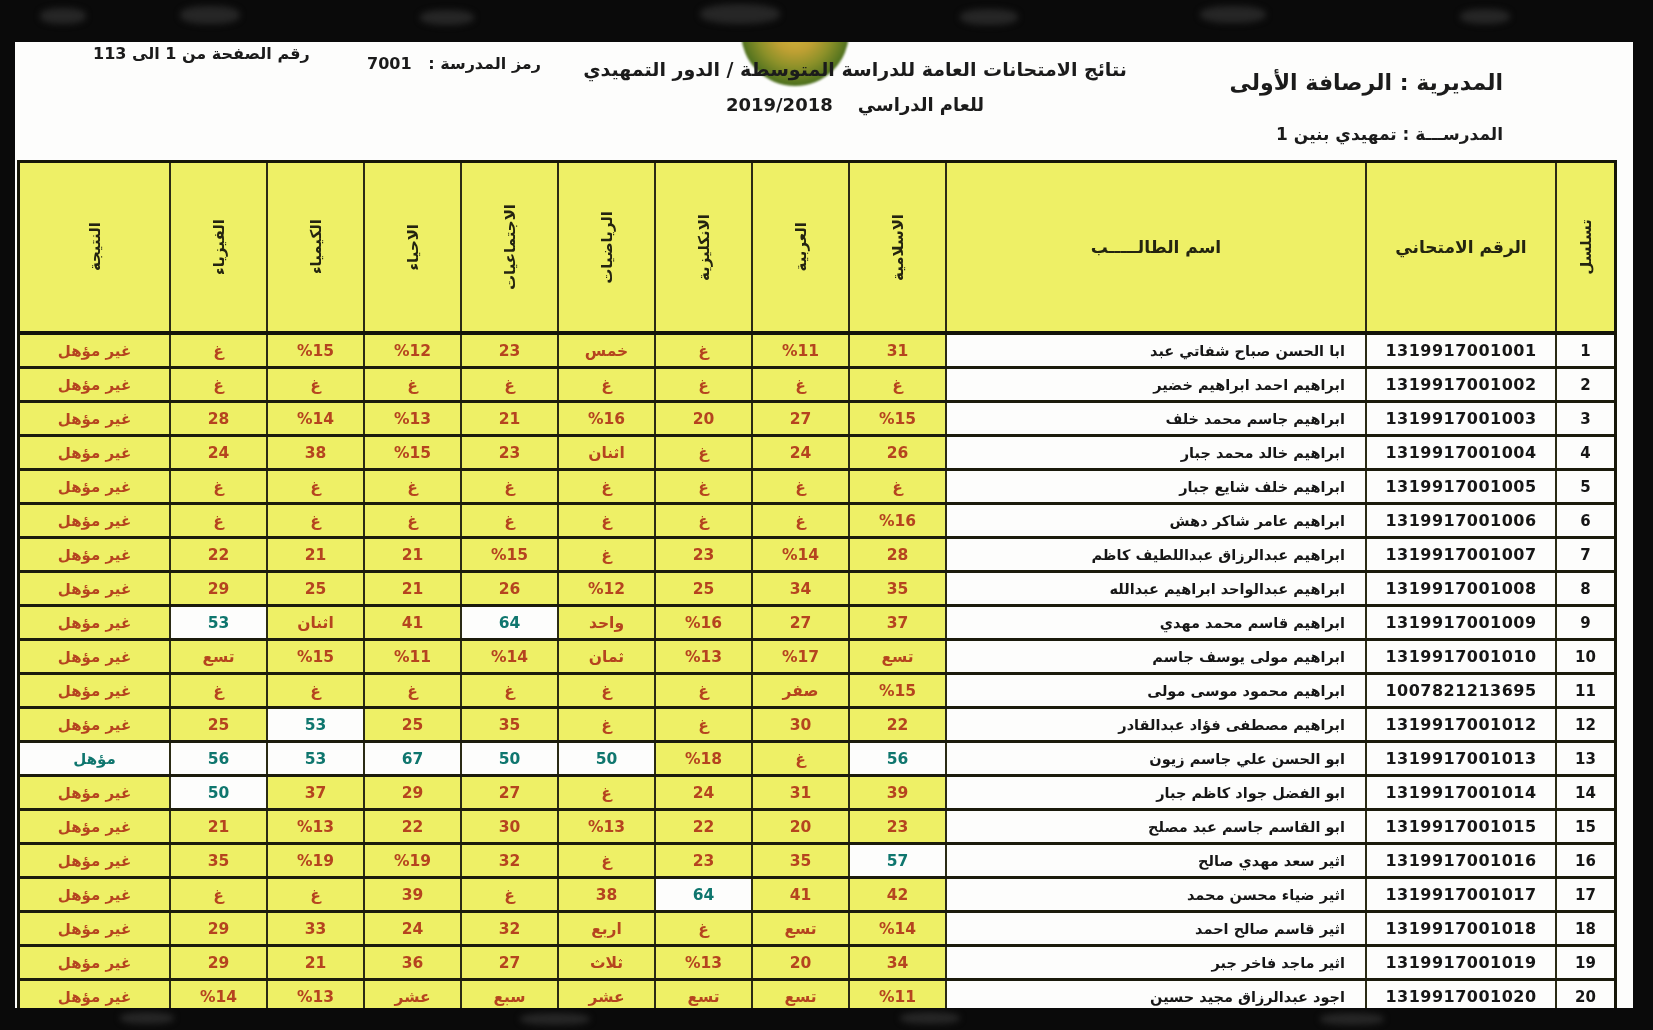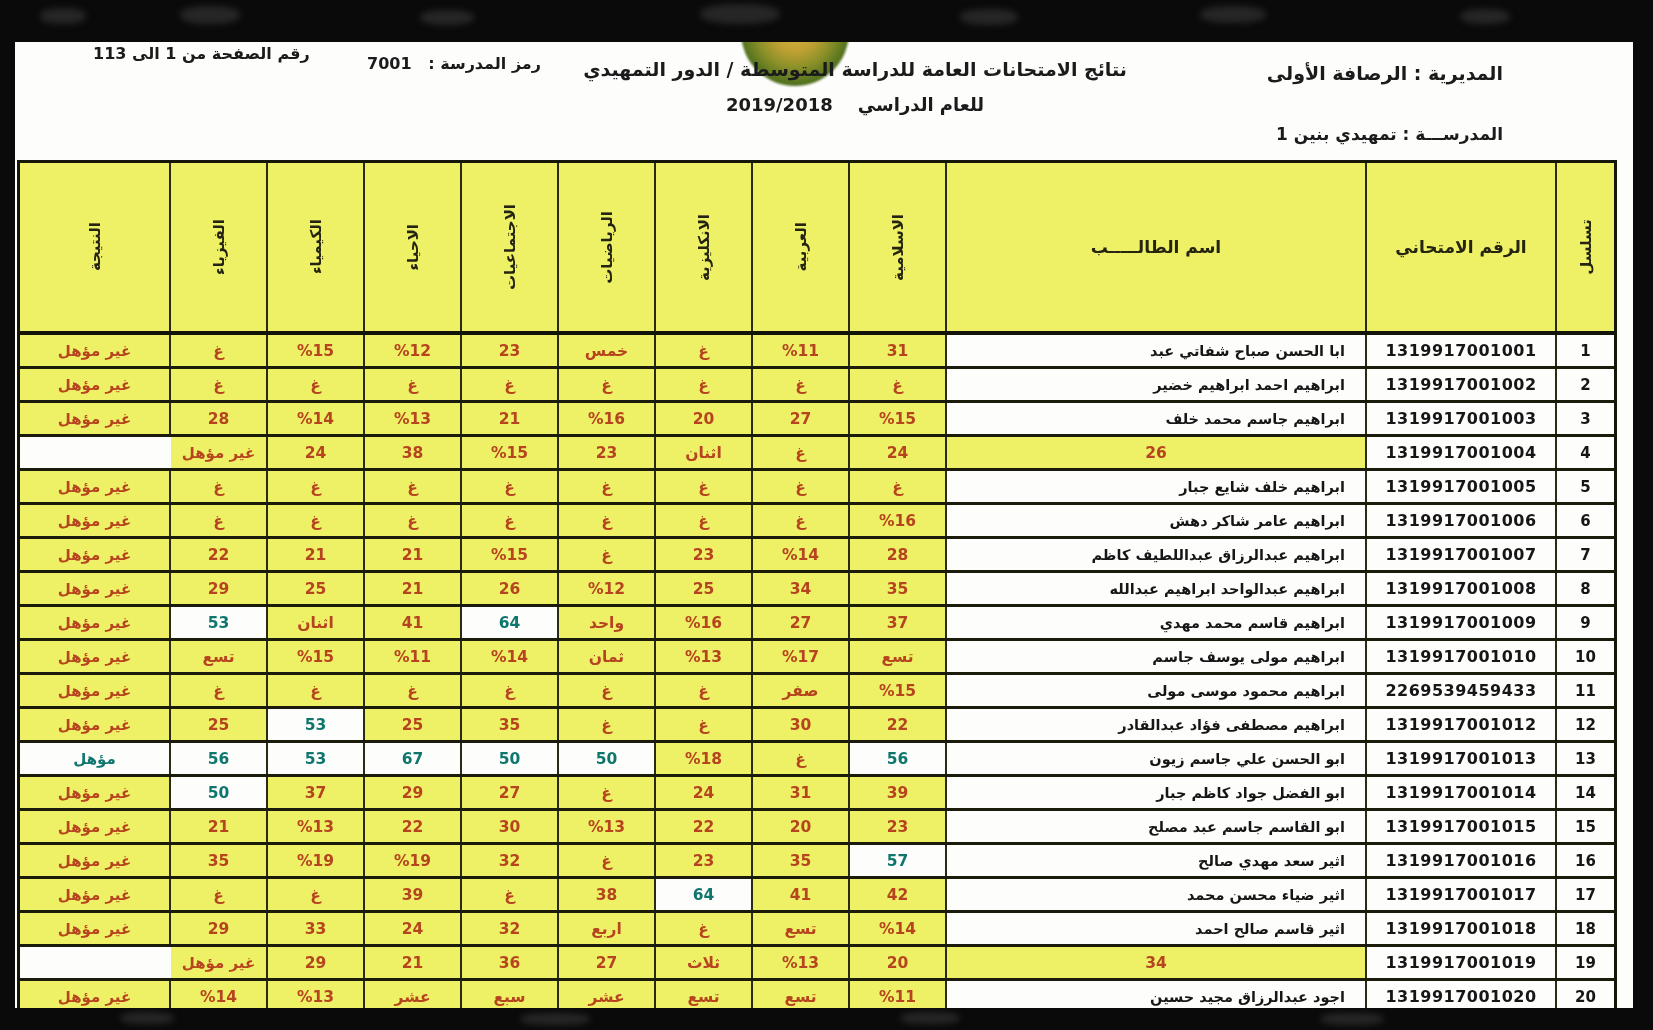--- a/index.html
+++ b/index.html
@@ -8,21 +8,21 @@
   .wm{position:absolute;background:#262626;border-radius:45%;filter:blur(3px);}
   .page{position:absolute;left:15px;top:42px;width:1618px;height:966px;background:#fdfdfc;overflow:hidden;direction:rtl;}
   .logo{position:absolute;left:726px;top:-64px;width:108px;height:108px;border-radius:50%;
         background:radial-gradient(circle at 50% 48%,#d9b93e 0%,#bfa033 28%,#8d9129 48%,#55741f 68%,#2c5a18 88%);
         filter:blur(1.2px);}
   .hd{position:absolute;color:#1b1b1b;font-weight:bold;white-space:nowrap;}
   .hd-pageno{left:78px;top:2px;font-size:16px;}
   .hd-code{left:352px;top:12px;font-size:16px;}
   .hd-title1{left:520px;top:16px;width:640px;text-align:center;font-size:19px;}
   .hd-title2{left:520px;top:52px;width:640px;text-align:center;font-size:18px;}
-  .hd-dir{right:130px;top:20px;font-size:19px;}
+  .hd-dir{right:130px;top:28px;font-size:22px;}
   .hd-school{right:130px;top:82px;font-size:17px;}
   
   .tbl{position:absolute;right:16px;top:118px;width:1600px;border:3px solid #161608;background:#161608;}
   .trow{display:grid;grid-template-columns:57px 190px 420px repeat(8,97px) minmax(0,1fr);
         direction:rtl;background:#fdfdfc;border-bottom:3px solid #1b1b0c;}
   .thead{height:172px;border-bottom:4px solid #14140a;}
   .drow{height:34px;}
   .cell{display:flex;align-items:center;justify-content:center;overflow:hidden;color:#161616;}
   .cell:not(:first-child){border-right:2px solid #2b2b15;}
   .thead .cell{background:#eef066;font-weight:bold;color:#242410;}
@@ -145,20 +145,21 @@
             <div class="cell grade fail">%16</div>
             <div class="cell grade fail">21</div>
             <div class="cell grade fail">%13</div>
             <div class="cell grade fail">%14</div>
             <div class="cell grade fail">28</div>
             <div class="cell result fail">غير مؤهل</div>
           </div>
           <div class="trow drow">
             <div class="cell c-serial">4</div>
             <div class="cell c-exam">1319917001004</div>
+            <div class="cell c-name">ابراهيم خالد محمد جبار</div>
             <div class="cell grade fail">26</div>
             <div class="cell grade fail">24</div>
             <div class="cell grade fail">غ</div>
             <div class="cell grade fail">اثنان</div>
             <div class="cell grade fail">23</div>
             <div class="cell grade fail">%15</div>
             <div class="cell grade fail">38</div>
             <div class="cell grade fail">24</div>
             <div class="cell result fail">غير مؤهل</div>
           </div>
@@ -241,21 +242,21 @@
             <div class="cell grade fail">%13</div>
             <div class="cell grade fail">ثمان</div>
             <div class="cell grade fail">%14</div>
             <div class="cell grade fail">%11</div>
             <div class="cell grade fail">%15</div>
             <div class="cell grade fail">تسع</div>
             <div class="cell result fail">غير مؤهل</div>
           </div>
           <div class="trow drow">
             <div class="cell c-serial">11</div>
-            <div class="cell c-exam">2269539459433</div>
+            <div class="cell c-exam">1007821213695</div>
             <div class="cell c-name">ابراهيم محمود موسى مولى</div>
             <div class="cell grade fail">%15</div>
             <div class="cell grade fail">صفر</div>
             <div class="cell grade fail">غ</div>
             <div class="cell grade fail">غ</div>
             <div class="cell grade fail">غ</div>
             <div class="cell grade fail">غ</div>
             <div class="cell grade fail">غ</div>
             <div class="cell grade fail">غ</div>
             <div class="cell result fail">غير مؤهل</div>
@@ -354,20 +355,21 @@
             <div class="cell grade fail">اربع</div>
             <div class="cell grade fail">32</div>
             <div class="cell grade fail">24</div>
             <div class="cell grade fail">33</div>
             <div class="cell grade fail">29</div>
             <div class="cell result fail">غير مؤهل</div>
           </div>
           <div class="trow drow">
             <div class="cell c-serial">19</div>
             <div class="cell c-exam">1319917001019</div>
+            <div class="cell c-name">اثير ماجد فاخر جبر</div>
             <div class="cell grade fail">34</div>
             <div class="cell grade fail">20</div>
             <div class="cell grade fail">%13</div>
             <div class="cell grade fail">ثلاث</div>
             <div class="cell grade fail">27</div>
             <div class="cell grade fail">36</div>
             <div class="cell grade fail">21</div>
             <div class="cell grade fail">29</div>
             <div class="cell result fail">غير مؤهل</div>
           </div>

